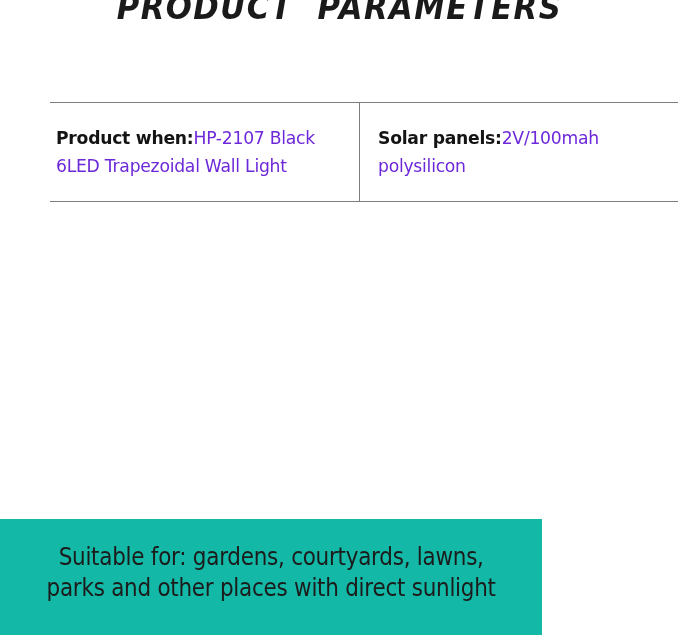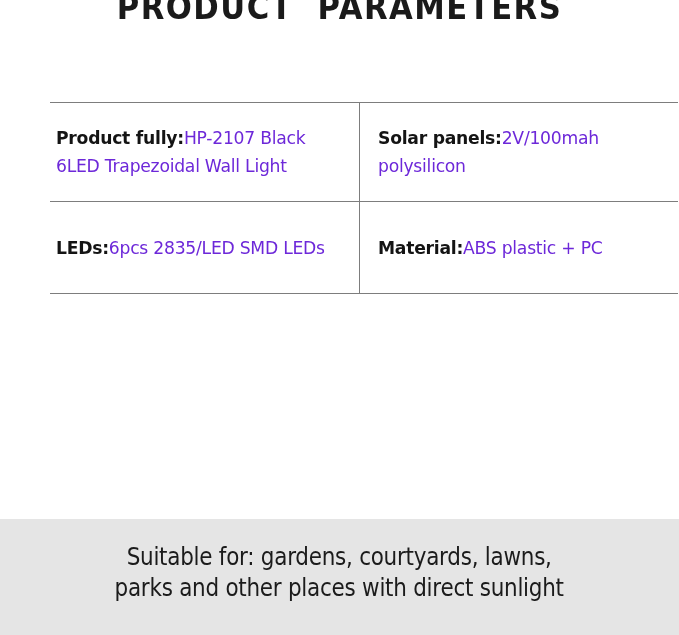--- a/index.html
+++ b/index.html
@@ -16,20 +16,21 @@
   }
 
   
   .title-wrap {
     position: absolute;
     left: 0;
     top: 0;
     width: 679px;
     height: 46px;
     overflow: hidden;
+    font-style: italic;
   }
   .title {
     position: absolute;
     left: 0;
     top: -12px;
     width: 679px;
     text-align: center;
     font-family: "DejaVu Sans", sans-serif;
     font-weight: 700;
     font-size: 33px;
@@ -85,23 +86,23 @@
   .v {
     font-weight: 400;
     color: #6d28d9;
   }
 
   
   .banner {
     position: absolute;
     left: 0;
     top: 519px;
-    width: 679px;
+    width: 542px;
     height: 116px;
-    background: #e5e5e5;
+    background: #14b8a6;
     display: flex;
     align-items: center;
     justify-content: center;
   }
   .banner-text {
     text-align: center;
     font-family: "DejaVu Sans", sans-serif;
     font-weight: 400;
     font-size: 25px;
     line-height: 31px;
@@ -118,32 +119,24 @@
 <body>
 
 <div class="title-wrap">
   <div class="title">PRODUCT  PARAMETERS</div>
 </div>
 
 <table class="spec-table">
   <tbody>
     <tr class="r1">
       <td class="col-left">
-        <span class="k">Product fully</span><span class="k">:</span><span class="v">HP-2107 Black 6LED Trapezoidal Wall Light</span>
+        <span class="k">Product when</span><span class="k">:</span><span class="v">HP-2107 Black 6LED Trapezoidal Wall Light</span>
       </td>
       <td class="col-right">
         <span class="k">Solar panels</span><span class="k">:</span><span class="v">2V/100mah polysilicon</span>
-      </td>
-    </tr>
-    <tr class="r2">
-      <td class="col-left">
-        <span class="k">LEDs</span><span class="k">:</span><span class="v">6pcs 2835/LED SMD LEDs</span>
-      </td>
-      <td class="col-right">
-        <span class="k">Material</span><span class="k">:</span><span class="v">ABS plastic + PC</span>
       </td>
     </tr>
   </tbody>
 </table>
 
 <div class="banner">
   <div class="banner-text">
     <span class="banner-line">Suitable for: gardens, courtyards, lawns,</span>
     <span class="banner-line">parks and other places with direct sunlight</span>
   </div>

